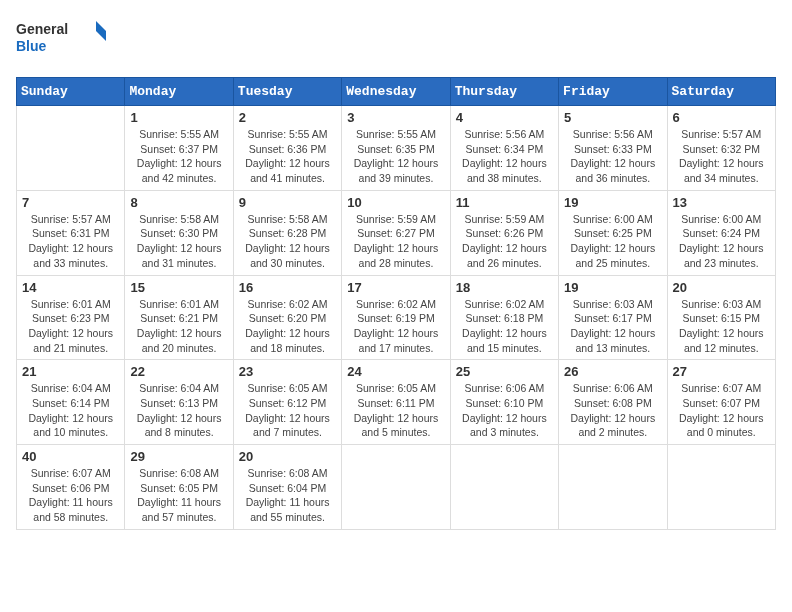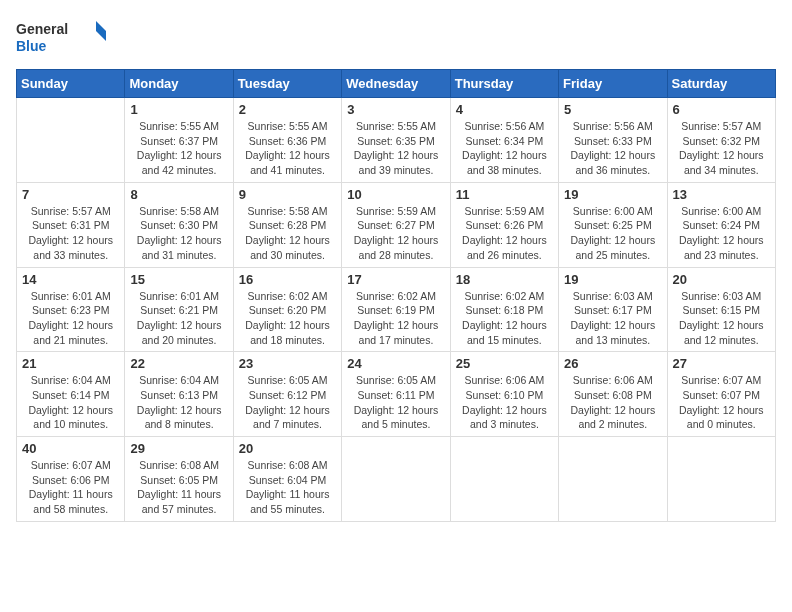--- a/index.html
+++ b/index.html
@@ -7,21 +7,21 @@
       font-family: Arial, sans-serif;
       background: #fff;
       width: 792px;
       min-height: 612px;
       padding: 16px;
     }
     .header-area {
       display: flex;
       justify-content: space-between;
       align-items: flex-start;
-      margin-bottom: 8px;
+      margin-bottom: 16px;
     }
     .logo {
       display: flex;
       align-items: center;
       gap: 4px;
     }
     .title-area {
       text-align: right;
     }
     .calendar-title {
@@ -39,20 +39,21 @@
       font-size: 11px;
     }
     thead tr th {
       background-color: #2a6bbf;
       color: #fff;
       padding: 6px 4px;
       font-size: 13px;
       font-weight: bold;
       text-align: left;
       border: 1px solid #1a55a0;
+      font-family: Liberation Mono, monospace;
     }
     tbody tr {
       border-bottom: 1px solid #ccc;
     }
     tbody tr td {
       vertical-align: top;
       padding: 4px 5px;
       border: 1px solid #ddd;
       min-width: 100px;
       height: 80px;

